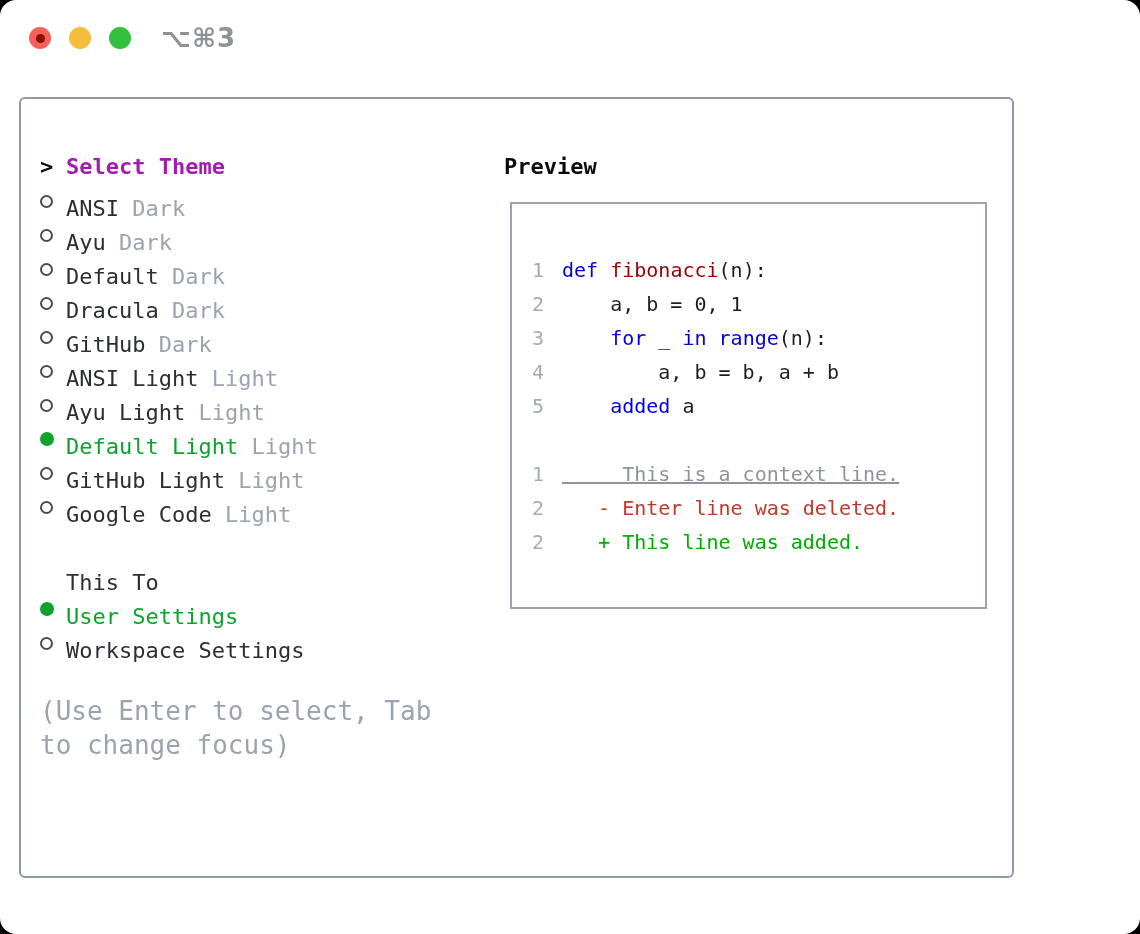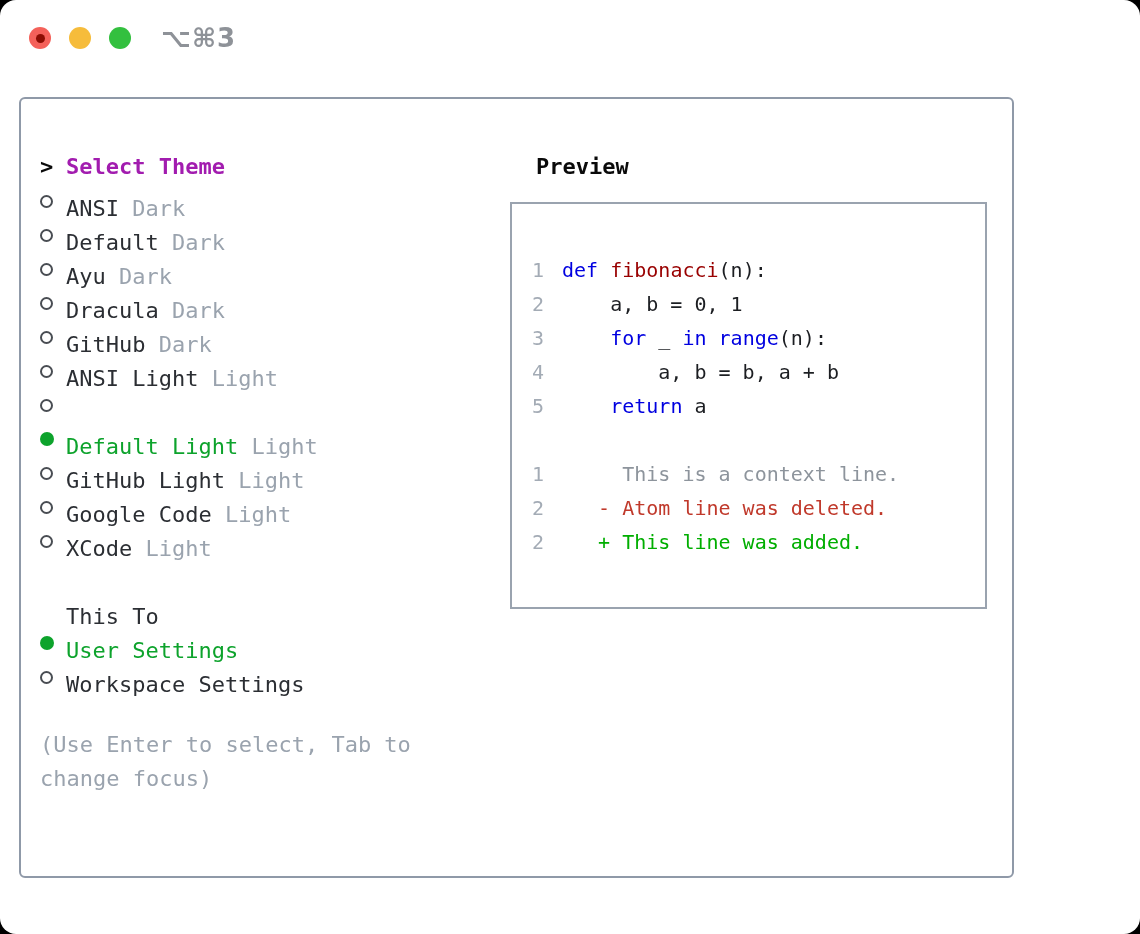--- a/index.html
+++ b/index.html
@@ -27,32 +27,32 @@
   .row{display:flex;align-items:center;height:34px;white-space:pre;}
   .marker{width:26px;display:flex;align-items:center;}
   .prompt{font-weight:bold;color:#0a0a0a;}
   .dot{width:13px;height:13px;border:2px solid #494d53;border-radius:50%;}
   .dot.sel{width:14px;height:14px;border:none;background:var(--accent-green);}
   .header-label{font-weight:bold;color:#a21caf;}
   .label{color:var(--text-dark);margin-top:16px;}
   .label.sel-label{color:var(--accent-green);}
   .variant{color:var(--muted-gray);}
   .spacer{height:34px;}
-  .hint{width:410px;color:var(--muted-gray);font-size:22px;line-height:34px;}
+  .hint{width:410px;color:var(--muted-gray);font-size:26px;line-height:34px;}
   
-  .preview-header{position:absolute;left:483px;top:51px;height:34px;line-height:34px;font-size:22px;font-weight:bold;color:#0a0a0a;margin-left:32px;}
+  .preview-header{position:absolute;left:483px;top:51px;height:34px;line-height:34px;font-size:22px;font-weight:bold;color:#0a0a0a;}
   .preview-box{position:absolute;left:489px;top:103px;width:477px;height:407px;border:2px solid #9aa3af;background:#fff;padding:49px 10px 0 20px;}
   .code-row{display:flex;height:34px;line-height:34px;font-size:20px;white-space:pre;}
   .ln{width:30px;color:var(--line-number-gray);flex:none;}
   .code{white-space:pre;}
   .seg.plain{color:#1c1e22;}
   .seg.keyword{color:var(--keyword-blue);}
   .seg.builtin{color:var(--keyword-blue);}
   .seg.function{color:var(--function-red);}
-  .seg.context{color:var(--context-gray);}
+  .seg.context{color:var(--context-gray);text-decoration:underline;}
   .seg.deleted{color:var(--deleted-red);}
   .seg.added{color:var(--added-green);}
 </style>
 </head>
 <body>
 
 <div class="window">
 
   <div class="titlebar">
     <div class="lights">
@@ -70,30 +70,29 @@
     <div class="left-col">
       <div class="row">
         <span class="marker">
           <span class="prompt">&gt;</span>
         </span>
         <span class="header-label">Select Theme</span>
       </div>
 
       <div id="theme-list">
           <div class="row"><span class="marker"><span class="dot"></span></span><span class="label">ANSI<span class="variant"> Dark</span></span></div>
+          <div class="row"><span class="marker"><span class="dot"></span></span><span class="label">Ayu<span class="variant"> Dark</span></span></div>
           <div class="row"><span class="marker"><span class="dot"></span></span><span class="label">Default<span class="variant"> Dark</span></span></div>
-          <div class="row"><span class="marker"><span class="dot"></span></span><span class="label">Ayu<span class="variant"> Dark</span></span></div>
           <div class="row"><span class="marker"><span class="dot"></span></span><span class="label">Dracula<span class="variant"> Dark</span></span></div>
           <div class="row"><span class="marker"><span class="dot"></span></span><span class="label">GitHub<span class="variant"> Dark</span></span></div>
           <div class="row"><span class="marker"><span class="dot"></span></span><span class="label">ANSI Light<span class="variant"> Light</span></span></div>
-          <div class="row"><span class="marker"><span class="dot"></span></span></div>
+          <div class="row"><span class="marker"><span class="dot"></span></span><span class="label">Ayu Light<span class="variant"> Light</span></span></div>
           <div class="row"><span class="marker"><span class="dot sel"></span></span><span class="label sel-label">Default Light<span class="variant"> Light</span></span></div>
           <div class="row"><span class="marker"><span class="dot"></span></span><span class="label">GitHub Light<span class="variant"> Light</span></span></div>
           <div class="row"><span class="marker"><span class="dot"></span></span><span class="label">Google Code<span class="variant"> Light</span></span></div>
-          <div class="row"><span class="marker"><span class="dot"></span></span><span class="label">XCode<span class="variant"> Light</span></span></div>
         </div>
 
       <div class="spacer"></div>
 
       <div class="row">
         <span class="marker"></span>
         <span class="label">This To</span>
       </div>
 
       <div id="apply-list">
@@ -107,22 +106,22 @@
     </div>
 
     <div class="preview-header">Preview</div>
 
     <div class="preview-box">
       <div id="code-lines">
           <div class="code-row"><span class="ln">1</span><span class="code"><span class="seg keyword">def</span><span class="seg plain"> </span><span class="seg function">fibonacci</span><span class="seg plain">(n):</span></span></div>
           <div class="code-row"><span class="ln">2</span><span class="code"><span class="seg plain">    a, b = 0, 1</span></span></div>
           <div class="code-row"><span class="ln">3</span><span class="code"><span class="seg plain">    </span><span class="seg keyword">for</span><span class="seg plain"> _ </span><span class="seg keyword">in</span><span class="seg plain"> </span><span class="seg builtin">range</span><span class="seg plain">(n):</span></span></div>
           <div class="code-row"><span class="ln">4</span><span class="code"><span class="seg plain">        a, b = b, a + b</span></span></div>
-          <div class="code-row"><span class="ln">5</span><span class="code"><span class="seg plain">    </span><span class="seg keyword">return</span><span class="seg plain"> a</span></span></div>
+          <div class="code-row"><span class="ln">5</span><span class="code"><span class="seg plain">    </span><span class="seg keyword">added</span><span class="seg plain"> a</span></span></div>
           <div class="code-row"><span class="ln"></span><span class="code"></span></div>
           <div class="code-row"><span class="ln">1</span><span class="code"><span class="seg context">     This is a context line.</span></span></div>
-          <div class="code-row"><span class="ln">2</span><span class="code"><span class="seg deleted">   - Atom line was deleted.</span></span></div>
+          <div class="code-row"><span class="ln">2</span><span class="code"><span class="seg deleted">   - Enter line was deleted.</span></span></div>
           <div class="code-row"><span class="ln">2</span><span class="code"><span class="seg added">   + This line was added.</span></span></div>
         </div>
     </div>
 
   </div>
 </div>
 
 </body></html>

